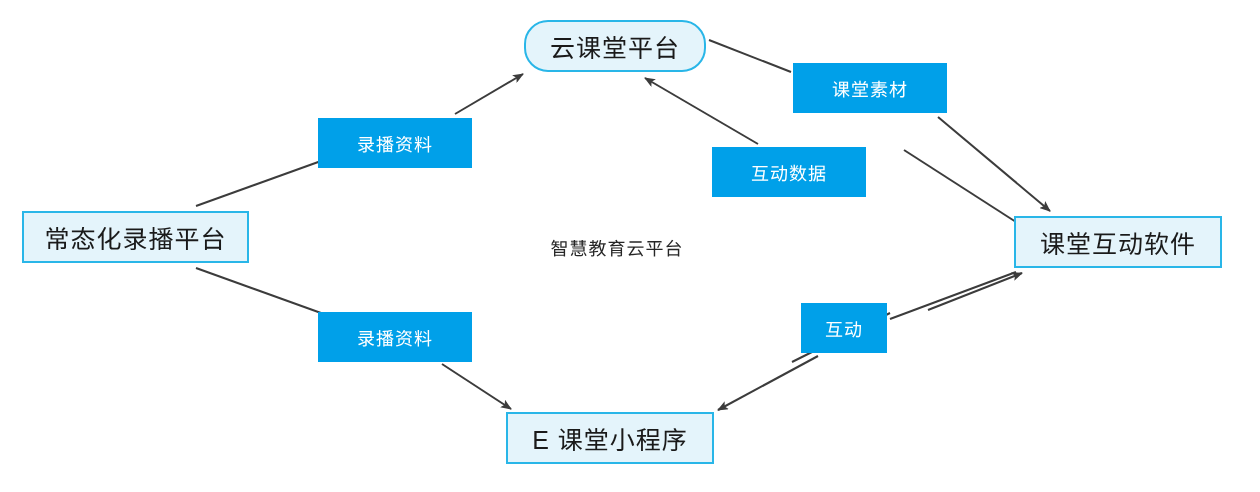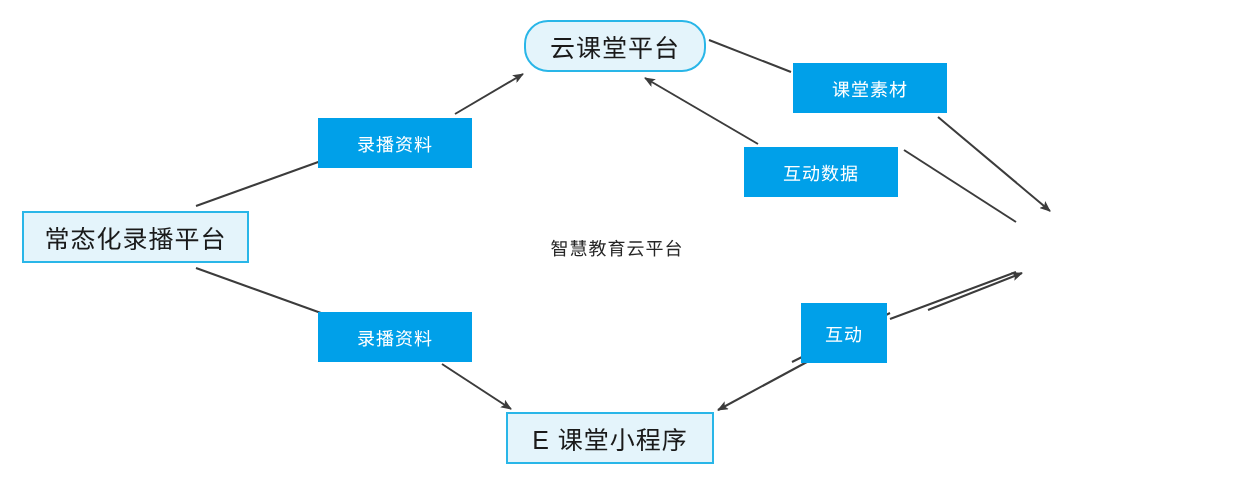--- a/index.html
+++ b/index.html
@@ -81,26 +81,27 @@
         <line x1="928" y1="310" x2="1022" y2="273" stroke="#3C3C3C" stroke-width="2" marker-end="url(#arrowhead)"></line>
       </g>
   </svg>
 
   <div class="node node-title" style="left:517px; top:230px; width:200px; height:34px;">智慧教育云平台</div>
 
   <div class="node node-entity" style="left:22px; top:211px; width:227px; height:52px;">常态化录播平台</div>
 
   <div class="node node-entity" style="left:524px; top:20px; width:182px; height:52px;border-radius:24px;">云课堂平台</div>
 
+  <div class="node node-entity" style="left:1014px; top:216px; width:208px; height:52px;">课堂互动软件</div>
 
   <div class="node node-entity" style="left:506px; top:412px; width:208px; height:52px;">E 课堂小程序</div>
 
   <div class="node node-label" style="left:318px; top:118px; width:154px; height:50px;">录播资料</div>
 
   <div class="node node-label" style="left:793px; top:63px; width:154px; height:50px;">课堂素材</div>
 
-  <div class="node node-label" style="left:744px; top:147px; width:154px; height:50px;">互动数据</div>
+  <div class="node node-label" style="left:712px; top:147px; width:154px; height:50px;">互动数据</div>
 
   <div class="node node-label" style="left:318px; top:312px; width:154px; height:50px;">录播资料</div>
 
-  <div class="node node-label" style="left:801px; top:303px; width:86px; height:60px;">互动</div>
+  <div class="node node-label" style="left:801px; top:303px; width:86px; height:50px;">互动</div>
 
 </div>
 
 </body></html>

